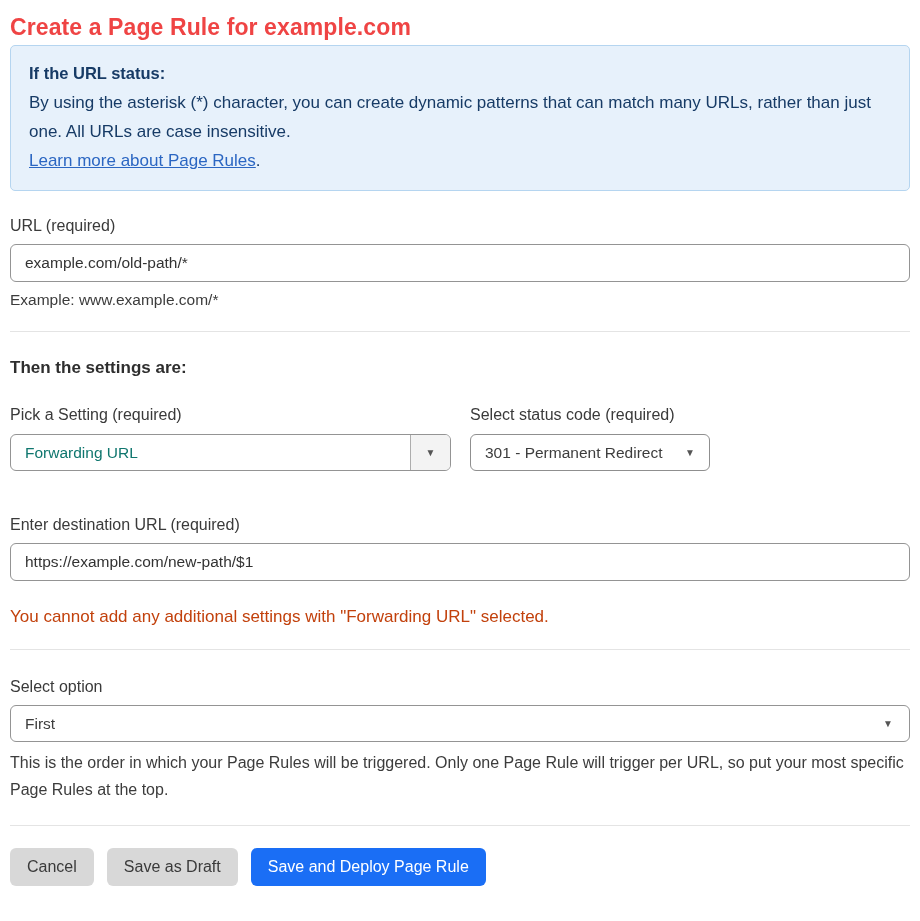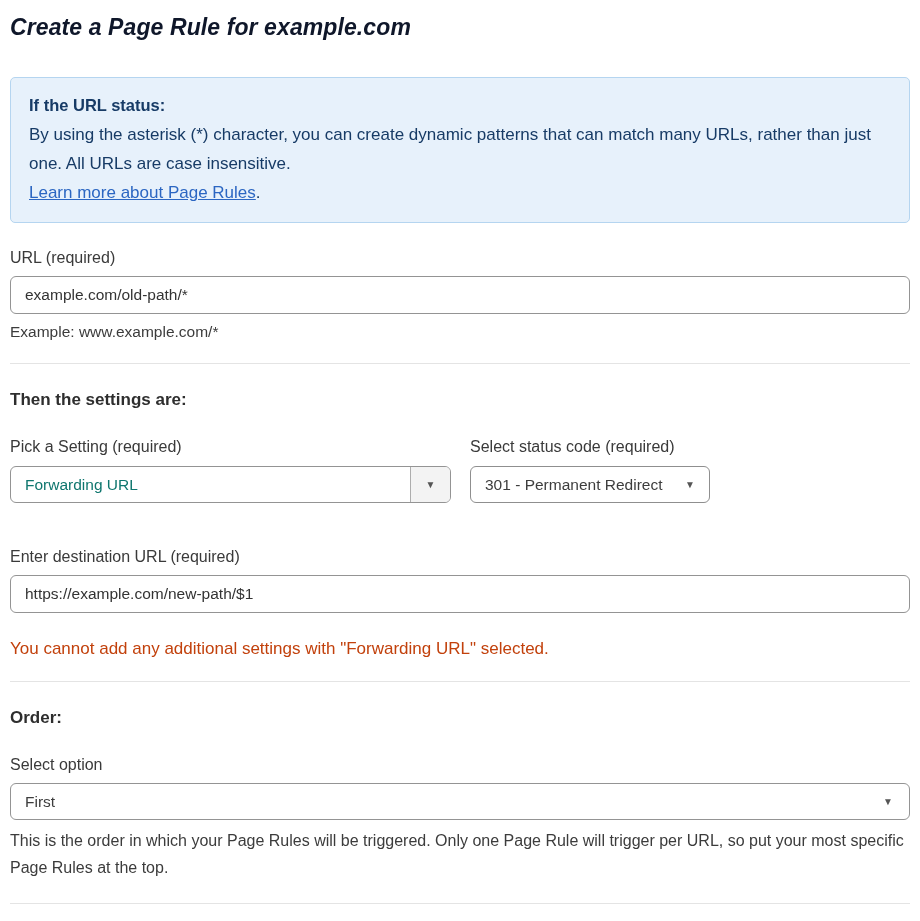--- a/index.html
+++ b/index.html
@@ -8,24 +8,23 @@
     width: 920px;
     font-family: "Liberation Sans", sans-serif;
     color: #3d3d3d;
     -webkit-font-smoothing: antialiased;
   }
   .container { padding: 10px 10px 12px 10px; }
 
   .page-title {
     font-size: 23px;
     font-weight: 700;
-    color: #0f172a;
+    color: #ef4444;
     letter-spacing: 0.1px;
-    margin: 4px 0 36px 0;
-    font-style: italic;
+    margin: 4px 0 4px 0;
   }
 
   
   .info-box {
     background: #e7f1fb;
     border: 1px solid #b5d5f0;
     border-radius: 5px;
     padding: 13px 18px 15px 18px;
     color: #173b66;
     font-size: 17px;
@@ -198,21 +197,20 @@
 
   <div class="destination-block">
     <div class="field-label">Enter destination URL (required)</div>
     <input type="text" class="text-input" value="https://example.com/new-path/$1" style="">
   </div>
 
   <div class="note-text">You cannot add any additional settings with "Forwarding URL" selected.</div>
 
   <hr class="divider">
 
-  <div class="section-heading">Order:</div>
 
   <div class="order-select-block">
     <div class="field-label">Select option</div>
     <div class="select-full">
       <span>First</span>
       <span class="chevron">▼</span>
     </div>
     <div class="order-helper">This is the order in which your Page Rules will be triggered. Only one Page Rule will trigger per URL, so put your most specific Page Rules at the top.</div>
   </div>
 

